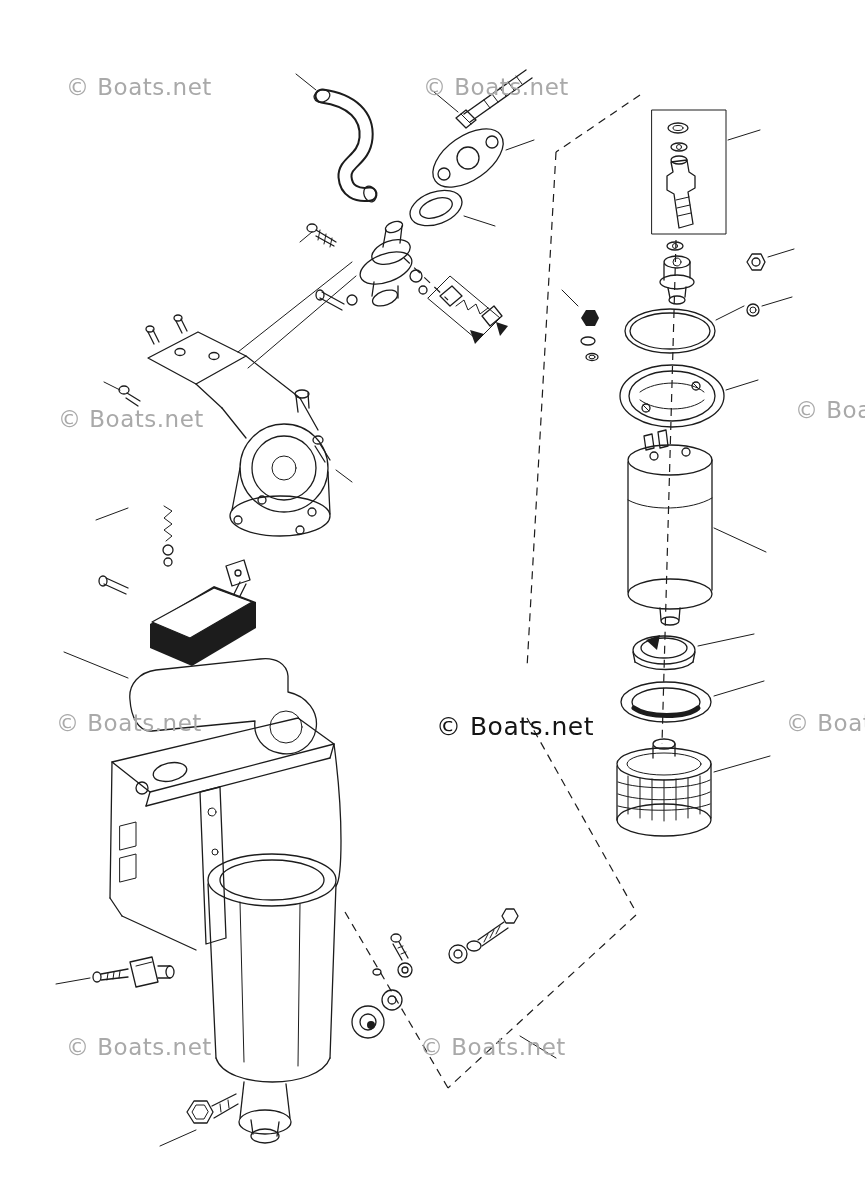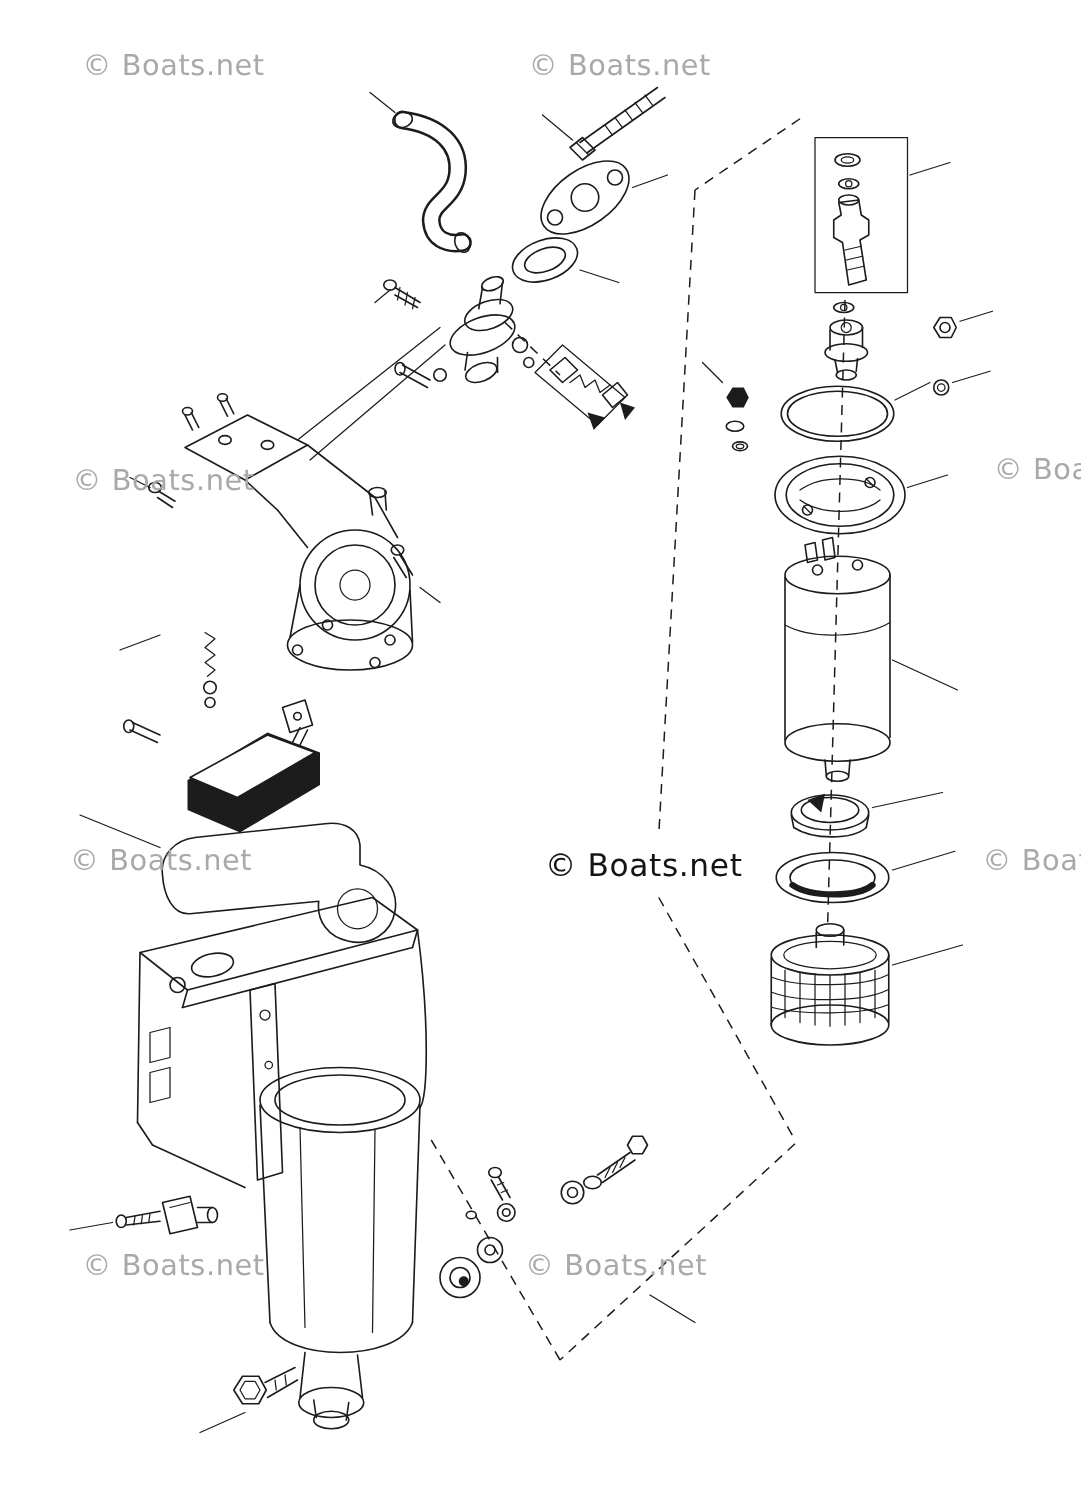--- a/index.html
+++ b/index.html
@@ -30,20 +30,21 @@
   .hose-inner{fill:none;stroke:#ffffff;stroke-width:11;stroke-linecap:round;}
 
   
   .watermark{
     position:absolute;
     font-size:23px;
     color:var(--watermark-light);
     letter-spacing:.5px;
     white-space:nowrap;
     user-select:none;
+    margin-top:34px;
   }
   .watermark.dark{
     color:var(--watermark-dark);
     font-size:25px;
   }
   .wm-1{left:66px;top:40px;}
   .wm-2{left:423px;top:40px;}
   .wm-3{left:58px;top:372px;}
   .wm-4{left:795px;top:363px;}
   .wm-5{left:56px;top:676px;}

